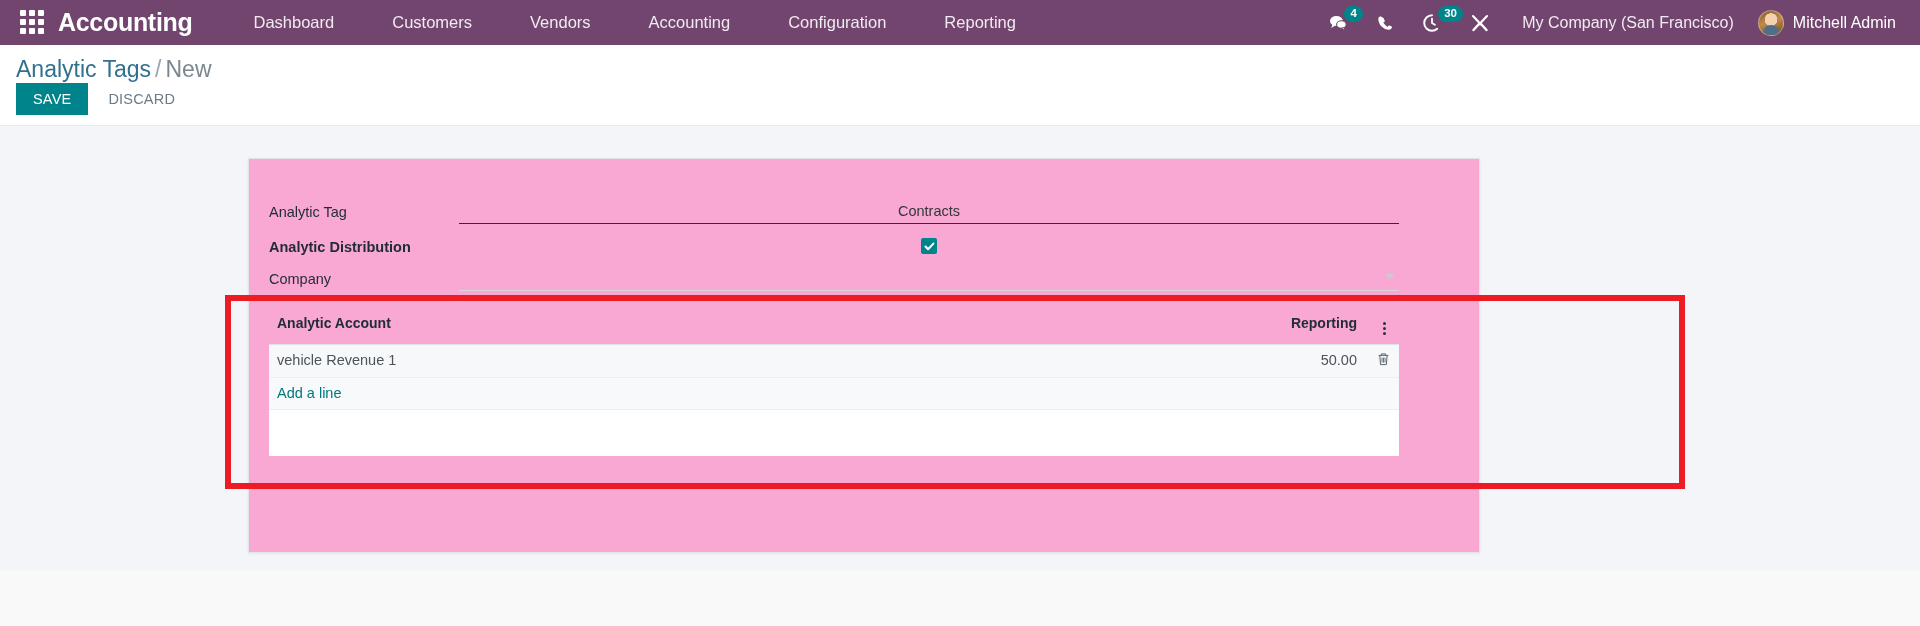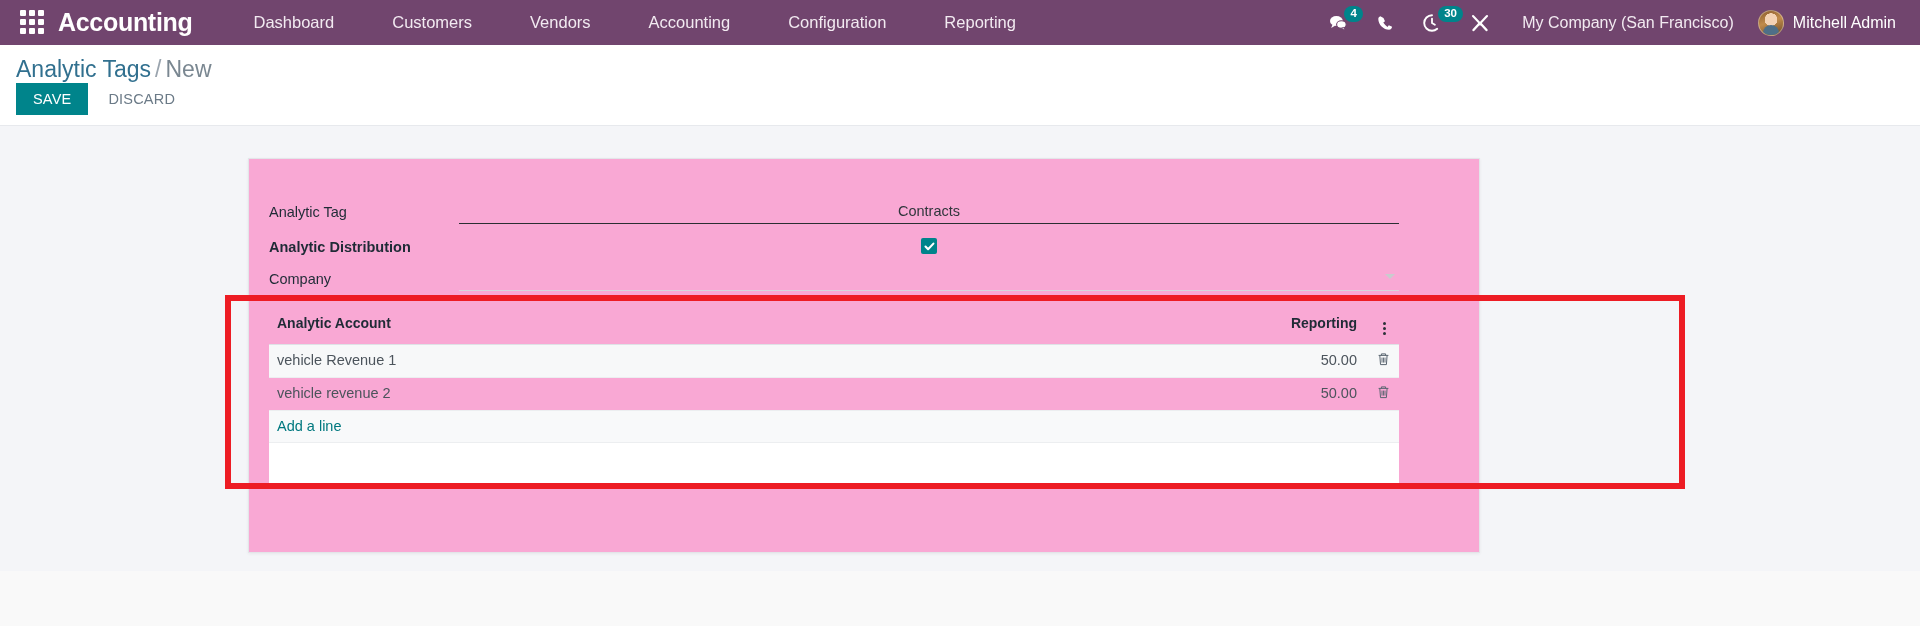--- a/index.html
+++ b/index.html
@@ -418,30 +418,20 @@
             <tr class="row-alt">
               <td>vehicle Revenue 1</td>
               <td class="num">50.00</td>
               <td class="del">
                 <svg width="13" height="14" viewBox="0 0 13 14">
                   <path d="M1.6 3.4 h9.8 M4.4 3.4 v-1.5 h4.2 v1.5 M2.8 3.4 l0.7 9.2 h5.9 l0.7-9.2" fill="none" stroke="#5a6570" stroke-width="1"></path>
                   <path d="M5 5.6 v5 M6.5 5.6 v5 M8 5.6 v5" stroke="#5a6570" stroke-width="0.9"></path>
                 </svg>
               </td>
             </tr>
-            <tr>
-              <td>vehicle revenue 2</td>
-              <td class="num">50.00</td>
-              <td class="del">
-                <svg width="13" height="14" viewBox="0 0 13 14">
-                  <path d="M1.6 3.4 h9.8 M4.4 3.4 v-1.5 h4.2 v1.5 M2.8 3.4 l0.7 9.2 h5.9 l0.7-9.2" fill="none" stroke="#5a6570" stroke-width="1"></path>
-                  <path d="M5 5.6 v5 M6.5 5.6 v5 M8 5.6 v5" stroke="#5a6570" stroke-width="0.9"></path>
-                </svg>
-              </td>
-            </tr>
             <tr class="addline-row">
               <td colspan="3">
                 <span class="addline">Add a line</span>
               </td>
             </tr>
           </tbody>
         </table>
         <div class="o2m-filler"></div>
       </div>
 

